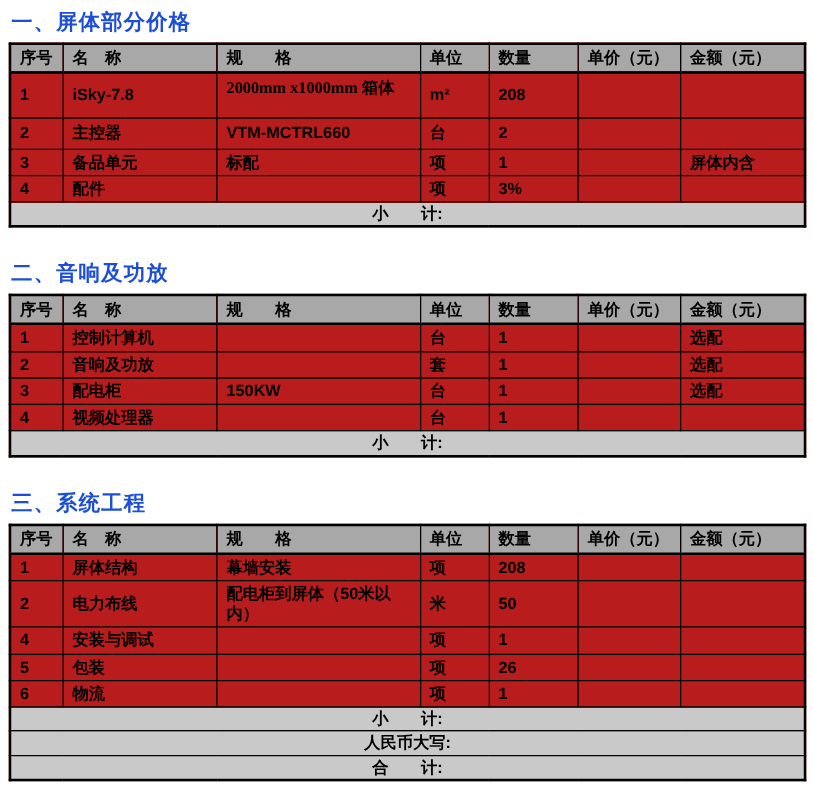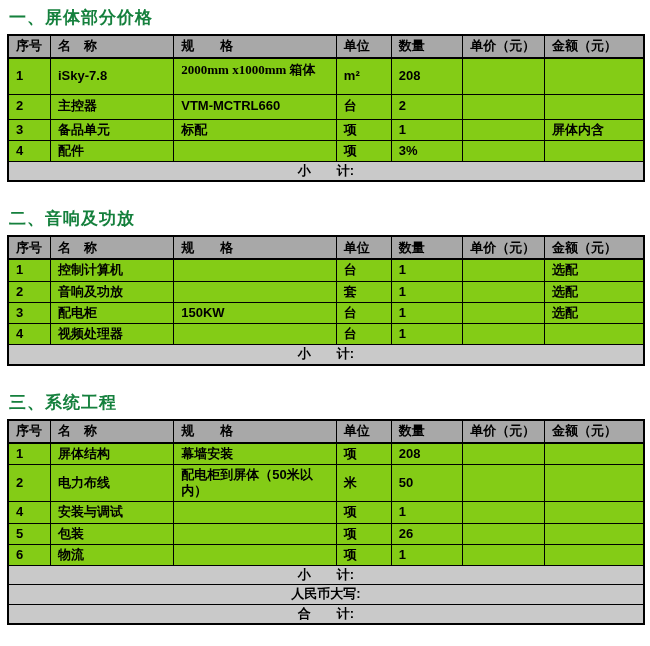--- a/index.html
+++ b/index.html
@@ -18,28 +18,28 @@
   .doc {
     padding: 7px 5px 4px 7px;
   }
   .block { margin: 0; }
   .block + .block { margin-top: 26px; }
   .title {
     font-size: 17px;
     line-height: 22px;
     margin: 0 0 5px 2px;
     letter-spacing: 1px;
-    color: #15803d;
+    color: #1d4ed8;
   }
   table.price-table {
     border-collapse: collapse;
     table-layout: fixed;
     width: 638px;
     border: 2px solid #000;
-    background: #84cc16;
+    background: #b91c1c;
   }
   table.price-table th,
   table.price-table td {
     border: 1px solid #000;
     box-sizing: border-box;
     font-size: 13px;
     font-weight: bold;
     color: #000;
     text-align: left;
     vertical-align: middle;

